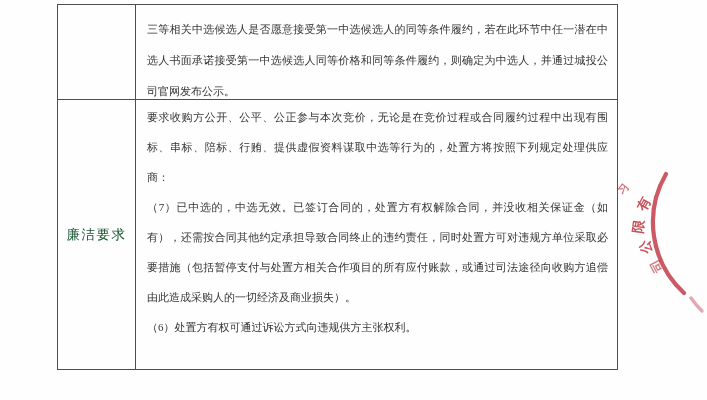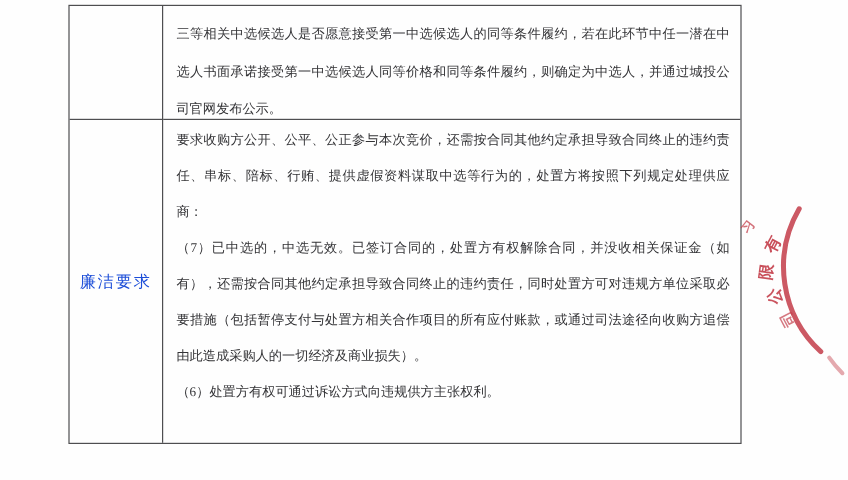--- a/index.html
+++ b/index.html
@@ -36,21 +36,21 @@
   }
   .row1 {
     border-bottom: 1px solid #4e4e50;
   }
   .label-cell {
     display: flex;
     align-items: center;
     justify-content: center;
     font-size: 13.5px;
     letter-spacing: 1.5px;
-    color: #1d4ed8;
+    color: #14532d;
   }
   .body-cell {
     padding: 0 9px 0 11px;
     font-size: 11px;
     text-align: justify;
     color: #333336;
   }
   .row1-body {
     line-height: 31px;
     padding-top: 9px;
@@ -85,21 +85,21 @@
 
   <div class="cell row1 body-cell row1-body">
     <p>三等相关中选候选人是否愿意接受第一中选候选人的同等条件履约，若在此环节中任一潜在中选人书面承诺接受第一中选候选人同等价格和同等条件履约，则确定为中选人，并通过城投公司官网发布公示。</p>
   </div>
 
   <div class="cell label-col label-cell">
     <span>廉洁要求</span>
   </div>
 
   <div class="cell body-cell row2-body">
-    <p>要求收购方公开、公平、公正参与本次竞价，还需按合同其他约定承担导致合同终止的违约责任、串标、陪标、行贿、提供虚假资料谋取中选等行为的，处置方将按照下列规定处理供应商：</p>
+    <p>要求收购方公开、公平、公正参与本次竞价，无论是在竞价过程或合同履约过程中出现有围标、串标、陪标、行贿、提供虚假资料谋取中选等行为的，处置方将按照下列规定处理供应商：</p>
     <p>（7）已中选的，中选无效。已签订合同的，处置方有权解除合同，并没收相关保证金（如有），还需按合同其他约定承担导致合同终止的违约责任，同时处置方可对违规方单位采取必要措施（包括暂停支付与处置方相关合作项目的所有应付账款，或通过司法途径向收购方追偿由此造成采购人的一切经济及商业损失）。</p>
     <p>（6）处置方有权可通过诉讼方式向违规供方主张权利。</p>
   </div>
 
 </div>
 
 <svg class="seal" viewBox="610 128 97 200">
   <path d="M 666,174 A 96,96 0 0 0 684,293" fill="none" stroke-width="4.2" stroke-linecap="round" opacity="0.88" stroke="#c5424e"></path>
   <path d="M 691,298 A 96,96 0 0 0 702,311" fill="none" stroke-width="3.4" stroke-linecap="round" opacity="0.45" stroke="#c5424e"></path>
   <text transform="translate(626,191) rotate(-52)" font-size="10.5" opacity="0.75" fill="#c5424e">习</text>

